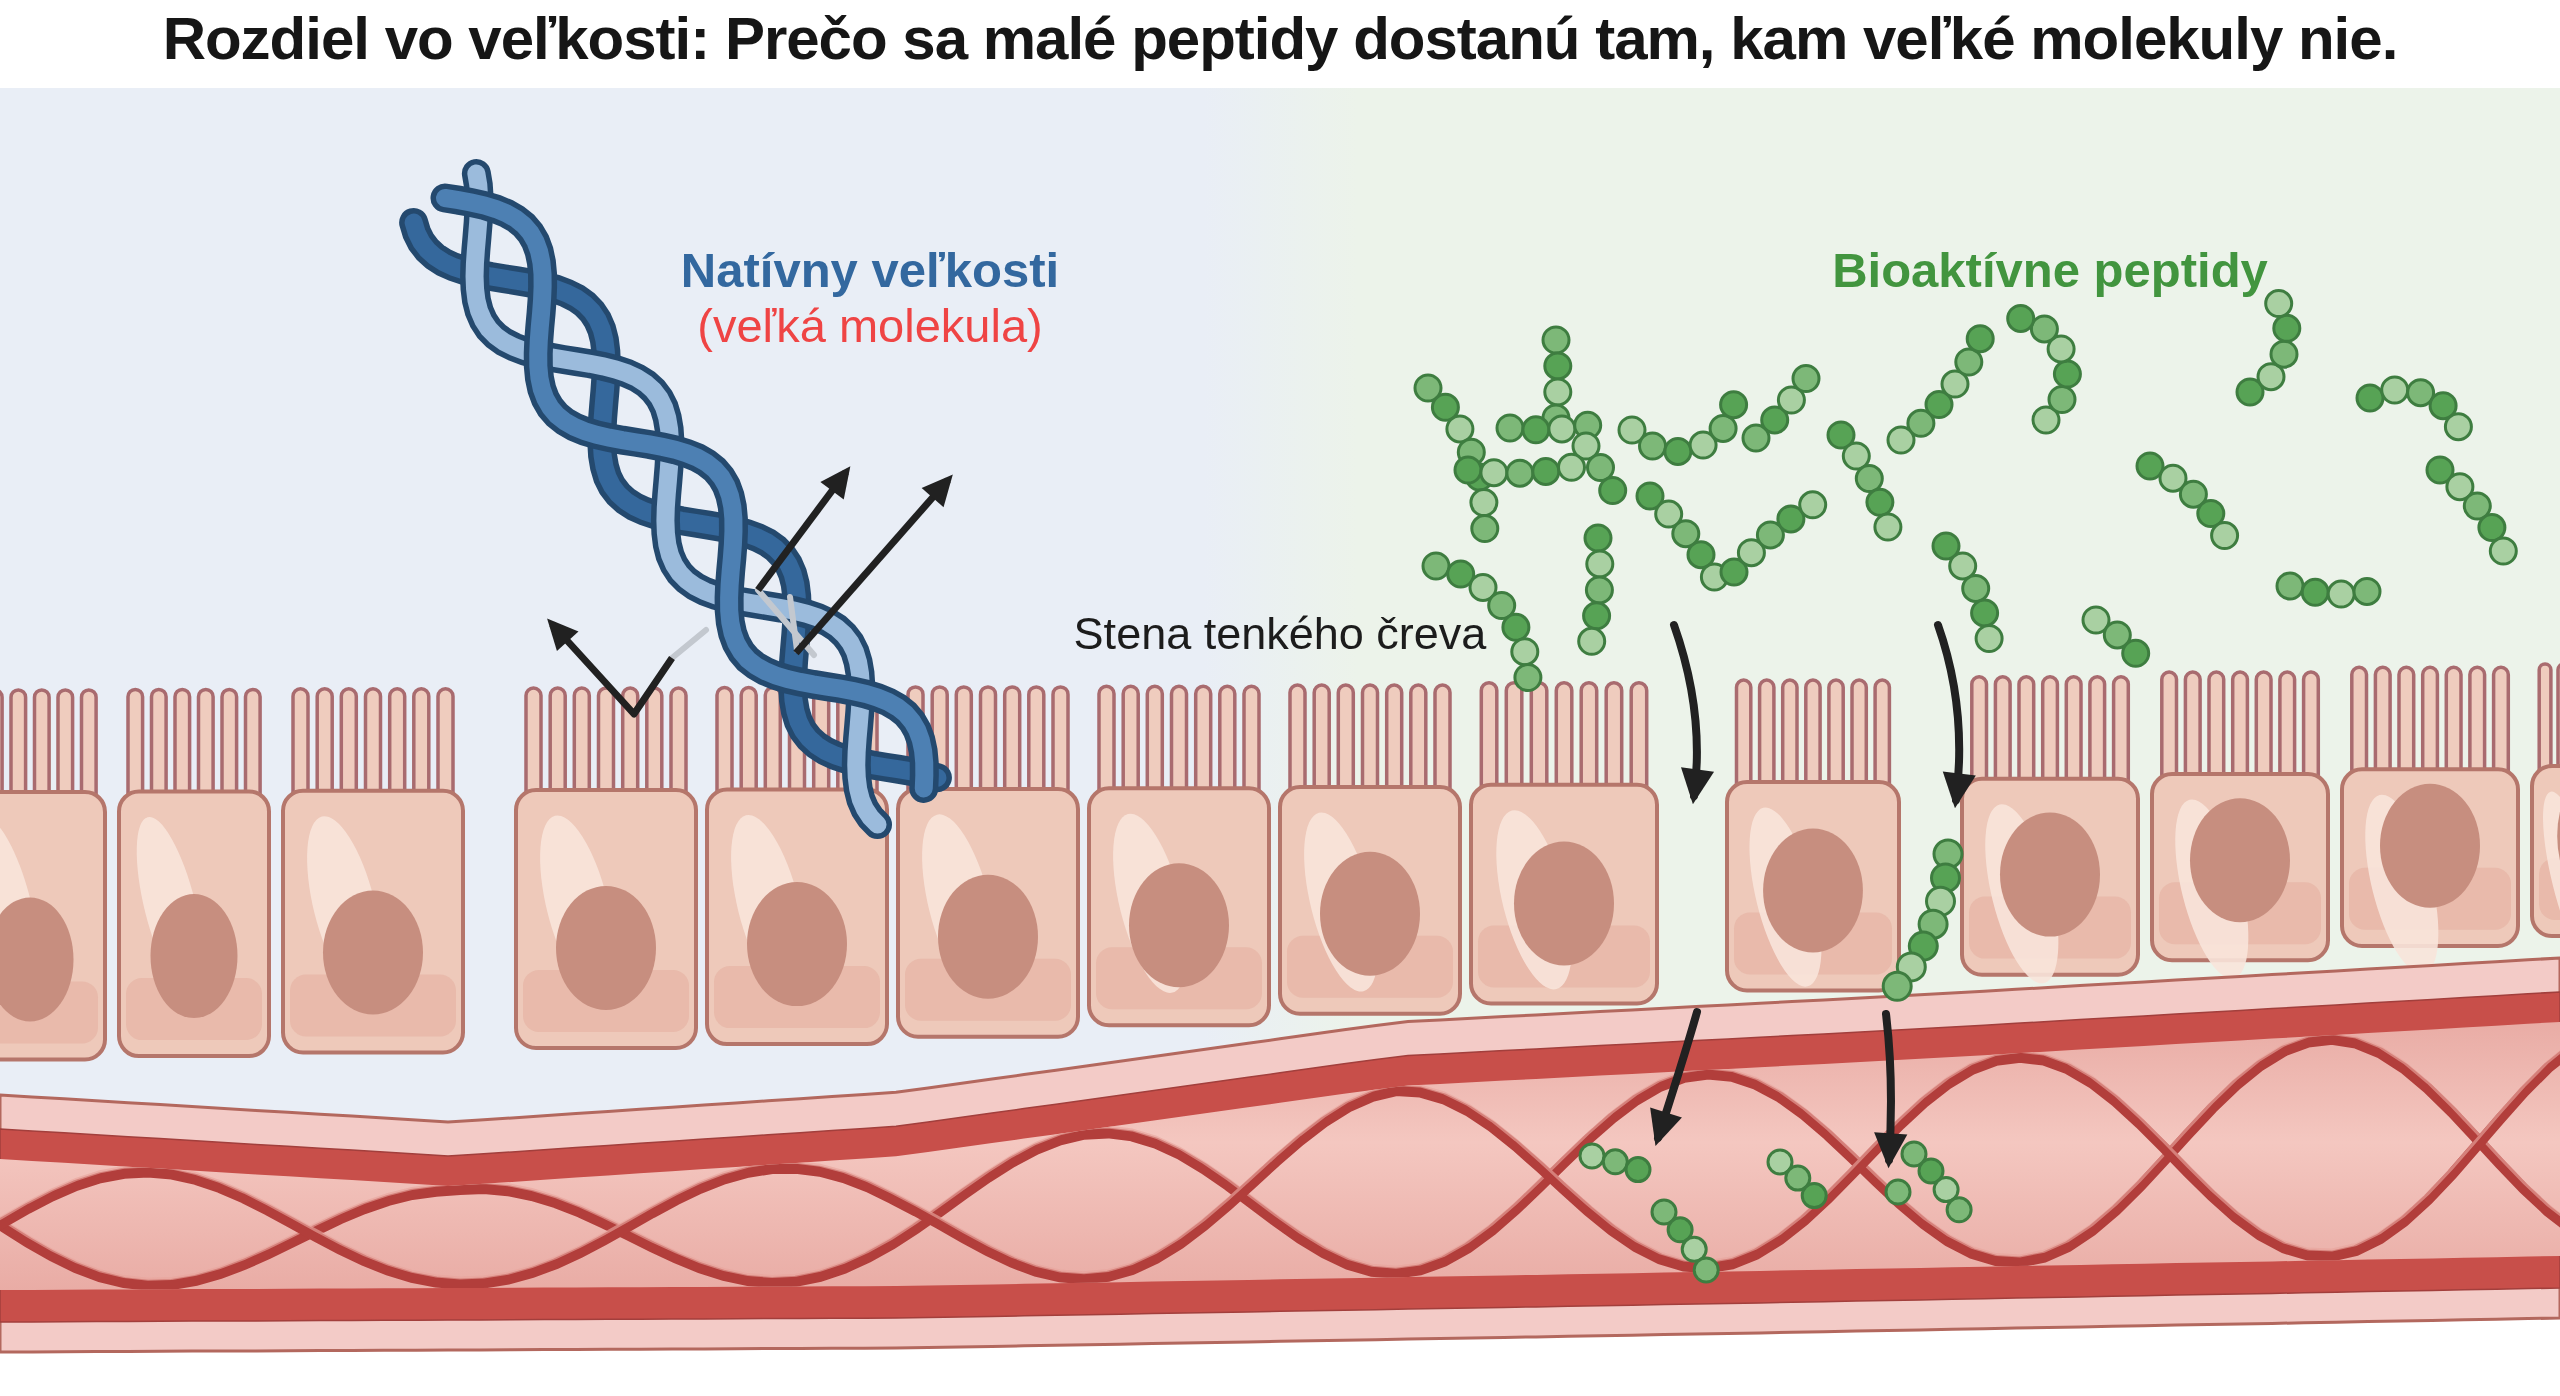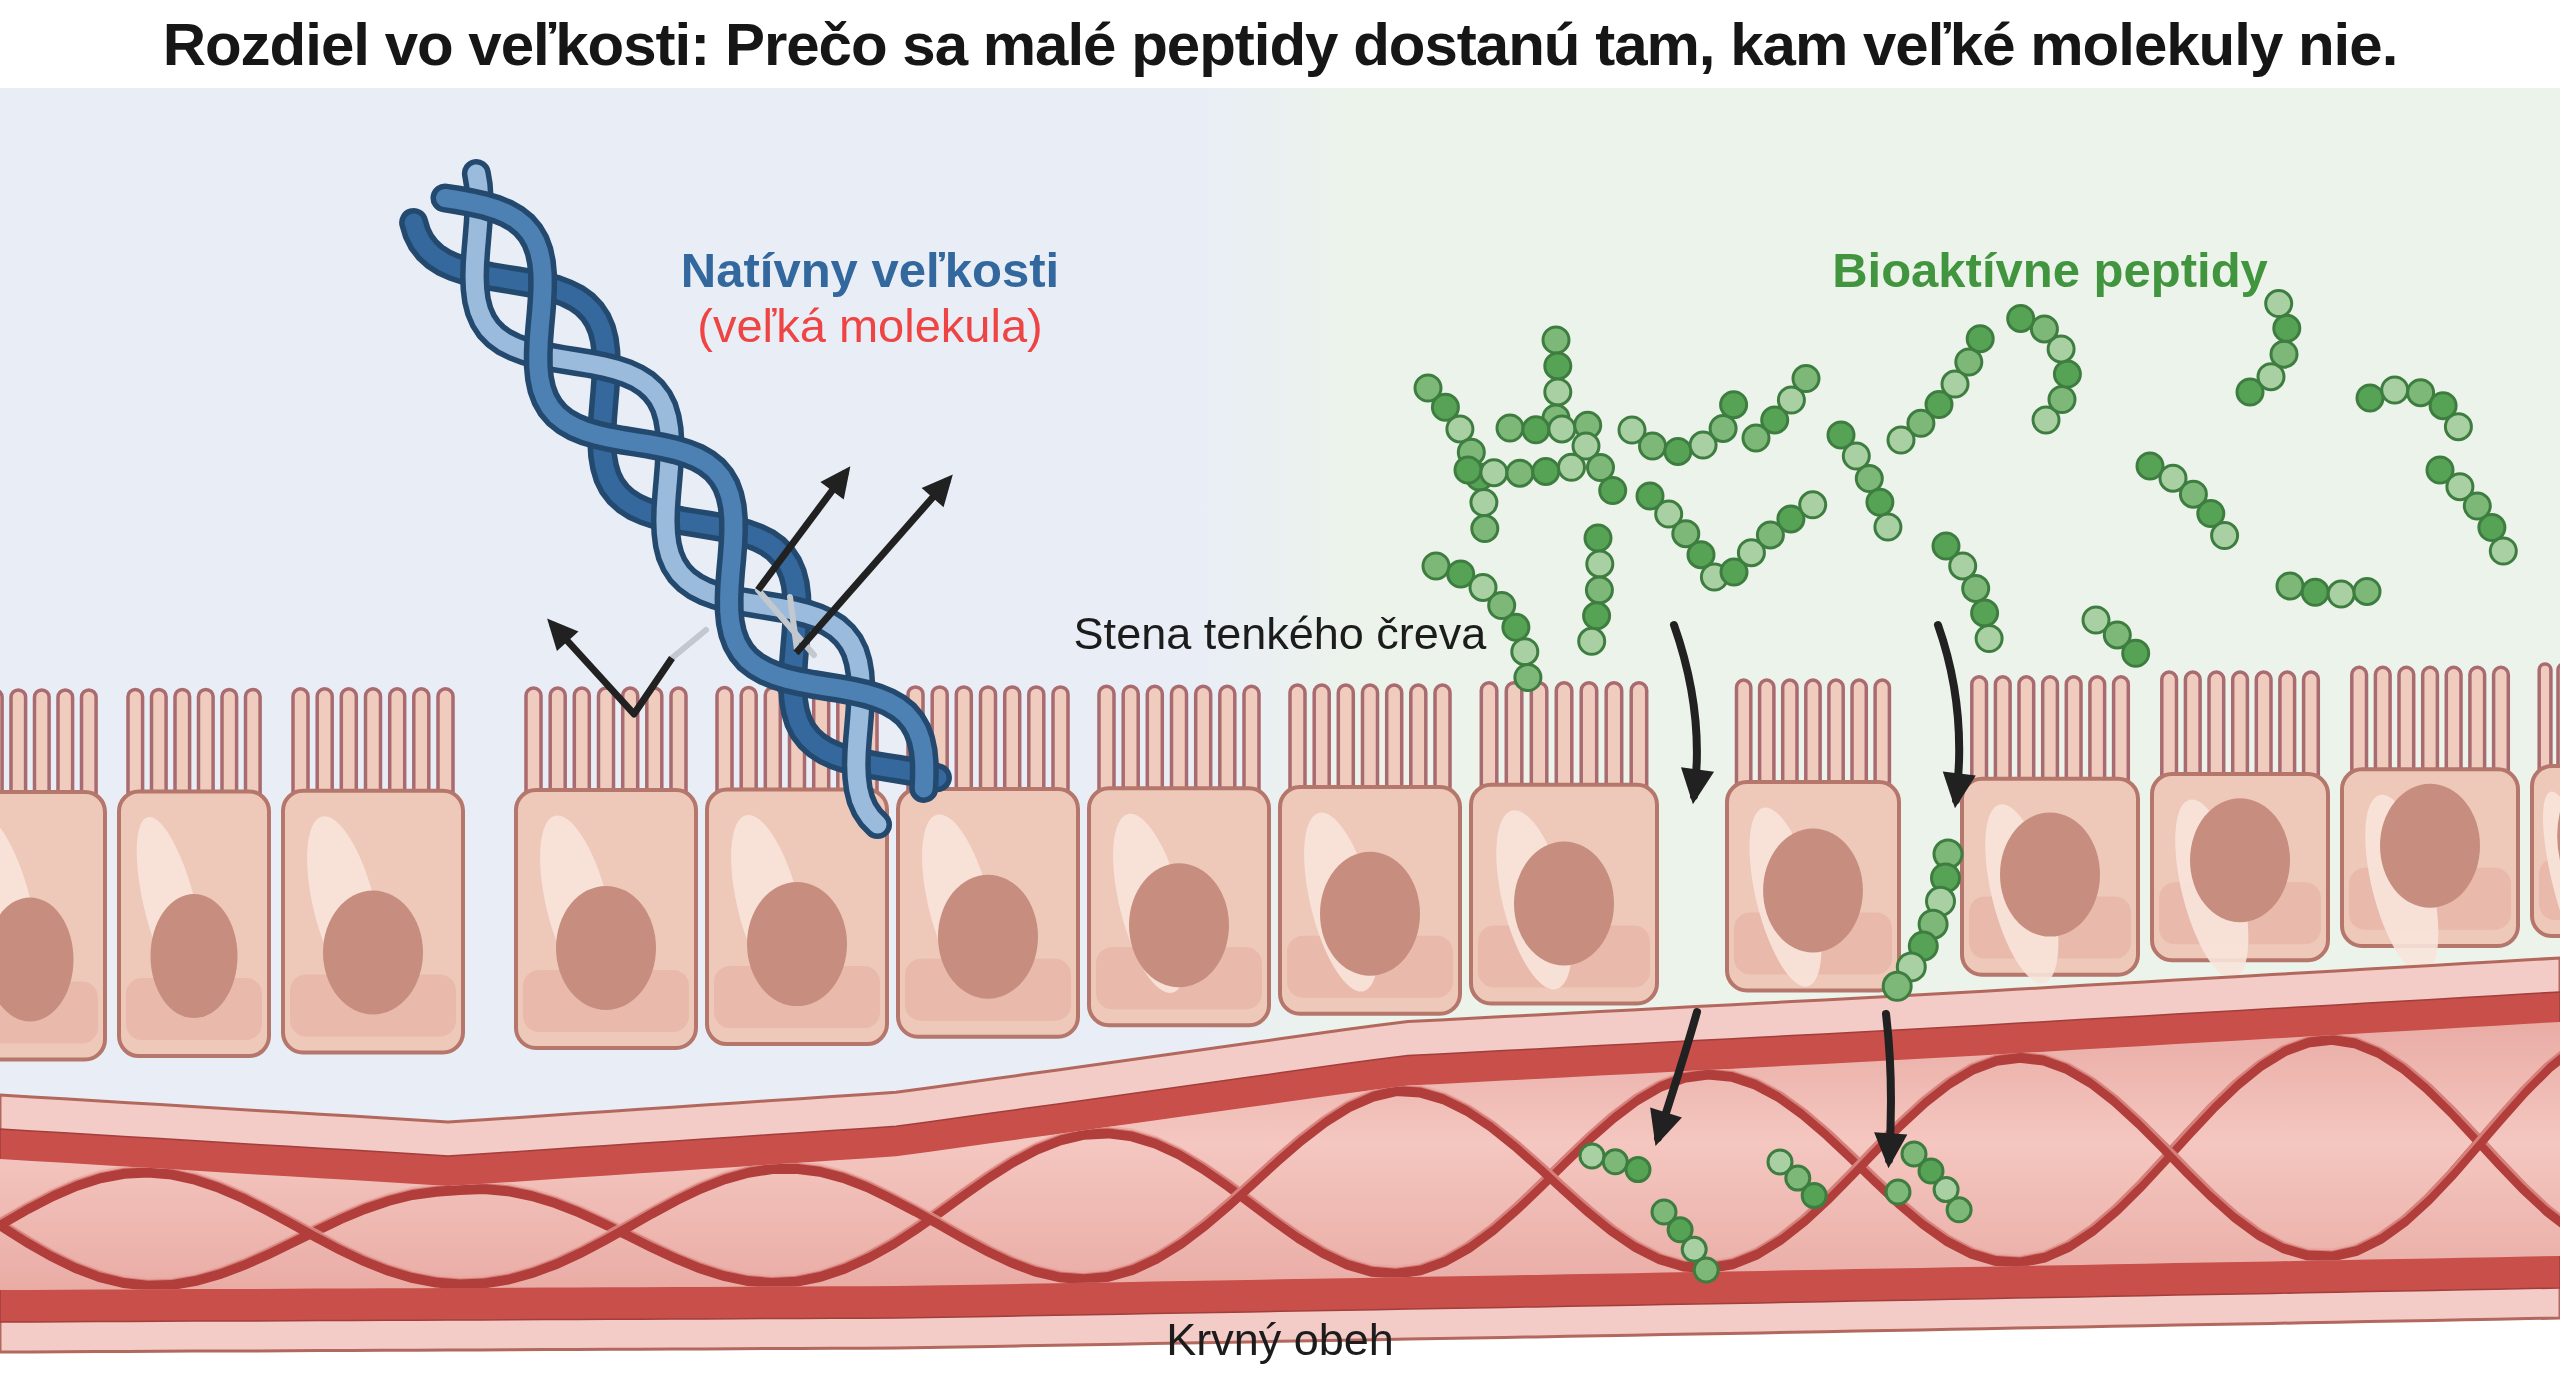--- a/index.html
+++ b/index.html
@@ -3,21 +3,21 @@
 <meta charset="utf-8">
 <style>
   html,body{margin:0;padding:0;background:#ffffff;}
   .stage{
     position:relative;width:2560px;height:1396px;overflow:hidden;background:#ffffff;
     font-family:"Liberation Sans","DejaVu Sans",sans-serif;
   }
   #scene{position:absolute;left:0;top:0;}
   .lbl{position:absolute;text-align:center;line-height:1.16;}
   #title{
-    left:0;top:10px;width:2560px;
+    left:0;top:4px;width:2560px;
     font-size:60px;font-weight:700;letter-spacing:-1px;color:#161616;
   }
   .mol-label .l1{font-size:49px;font-weight:700;}
   .mol-label .l2{font-size:47px;font-weight:400;color:#ef4444;}
   #label-collagen{left:560px;top:242px;width:620px;}
   #label-collagen .l1{color:#33689f;}
   #label-peptides{left:1730px;top:242px;width:640px;}
   #label-peptides .l1{color:#42953f;}
   #label-wall{left:1010px;top:608px;width:540px;font-size:45px;color:#1c1c1c;}
   #label-blood{left:1060px;top:1314px;width:440px;font-size:45px;color:#1c1c1c;}
@@ -481,14 +481,13 @@
   <div class="lbl mol-label" id="label-collagen">
     <div class="l1">Natívny veľkosti</div>
     <div class="l2">(veľká molekula)</div>
   </div>
 
   <div class="lbl mol-label" id="label-peptides">
     <div class="l1">Bioaktívne peptidy</div>
   </div>
 
   <div class="lbl" id="label-wall">Stena tenkého čreva</div>
-  <div class="lbl" id="label-blood">Krvný obeh</div>
 </div>
 
 </body></html>

